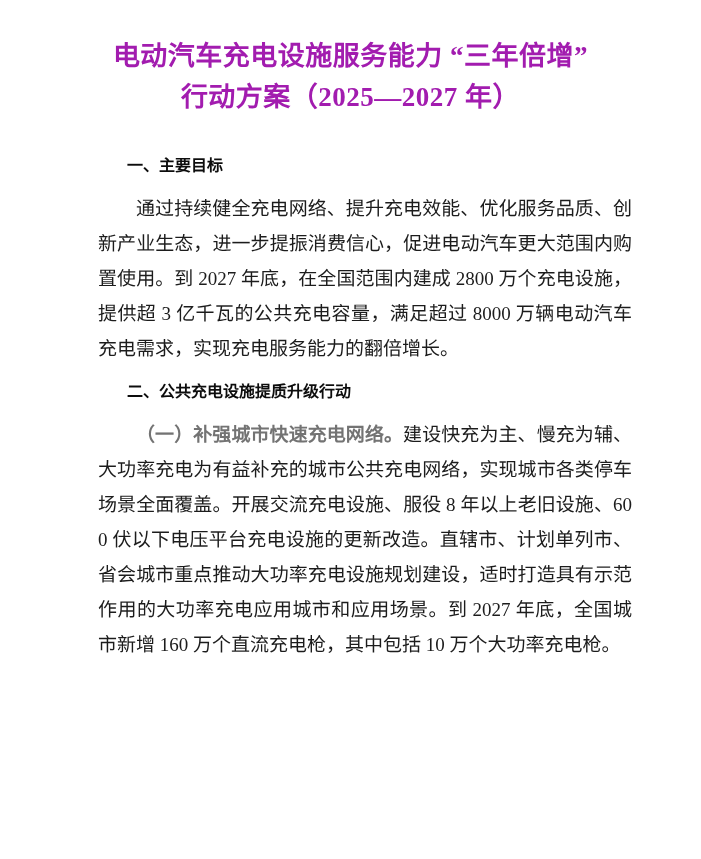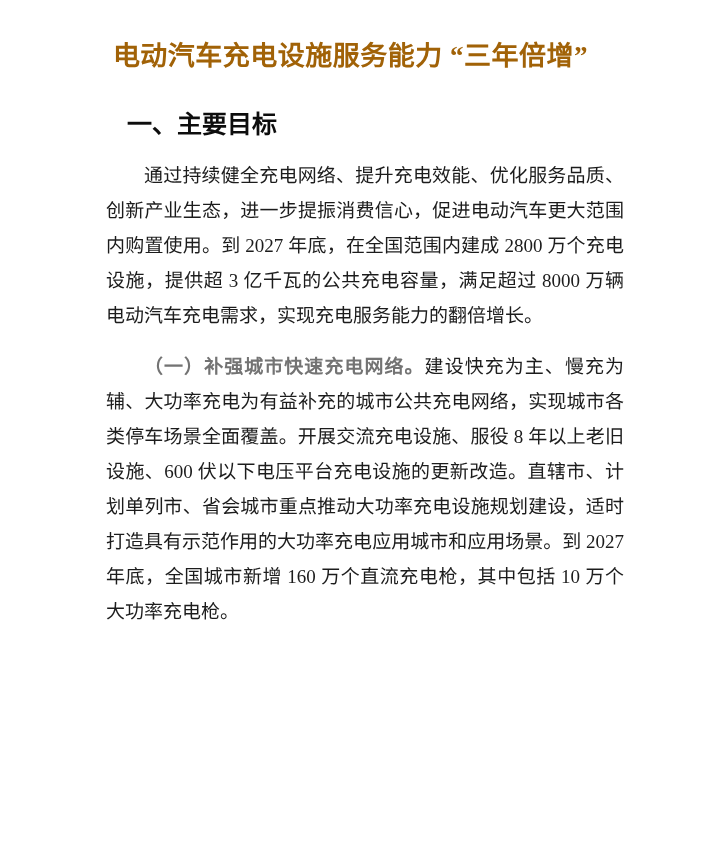--- a/index.html
+++ b/index.html
@@ -20,68 +20,70 @@
     background: #ffffff;
     color: #161616;
     font-family: "Liberation Serif", "DejaVu Serif", serif;
   }
   .doc-title {
     margin: 36px 0 0 0;
     text-align: center;
     font-size: 27px;
     line-height: 41px;
     font-weight: 700;
-    color: #a16207;
+    color: #a21caf;
     letter-spacing: 0.5px;
   }
   .doc-title .title-line {
     display: block;
     white-space: nowrap;
   }
   .content {
     width: 550px;
     margin: 30px 61px 0 90px;
   }
   .section-heading {
     margin: 0;
     font-family: "Liberation Sans", "DejaVu Sans", sans-serif;
     font-weight: 700;
-    font-size: 25px;
+    font-size: 16px;
     line-height: 35px;
     color: #0d0d0d;
     text-indent: 37px;
   }
   .para {
-    margin: 16px;
+    margin: 8px;
     font-size: 19px;
     line-height: 35px;
     text-align: justify;
     text-indent: 38px;
     color: #1c1c1c;
     word-break: break-all;
   }
   .para .lead {
     font-weight: 700;
     color: #737373;
   }
 </style>
 </head>
 <body>
 
 <div class="page">
 
   <h1 class="doc-title">
     <span class="title-line">电动汽车充电设施服务能力 “三年倍增”</span>
+    <span class="title-line">行动方案（2025—2027 年）</span>
   </h1>
 
   <div class="content">
 
     <p class="section-heading">一、主要目标</p>
 
     <p class="para"><span>通过持续健全充电网络、提升充电效能、优化服务品质、创新产业生态，进一步提振消费信心，促进电动汽车更大范围内购置使用。到 2027 年底，在全国范围内建成 2800 万个充电设施，提供超 3 亿千瓦的公共充电容量，满足超过 8000 万辆电动汽车充电需求，实现充电服务能力的翻倍增长。</span></p>
 
+    <p class="section-heading">二、公共充电设施提质升级行动</p>
 
     <p class="para"><span class="lead">（一）补强城市快速充电网络。</span><span>建设快充为主、慢充为辅、大功率充电为有益补充的城市公共充电网络，实现城市各类停车场景全面覆盖。开展交流充电设施、服役 8 年以上老旧设施、600 伏以下电压平台充电设施的更新改造。直辖市、计划单列市、省会城市重点推动大功率充电设施规划建设，适时打造具有示范作用的大功率充电应用城市和应用场景。到 2027 年底，全国城市新增 160 万个直流充电枪，其中包括 10 万个大功率充电枪。</span></p>
 
 
   </div>
 
 </div>
 
 </body></html>

